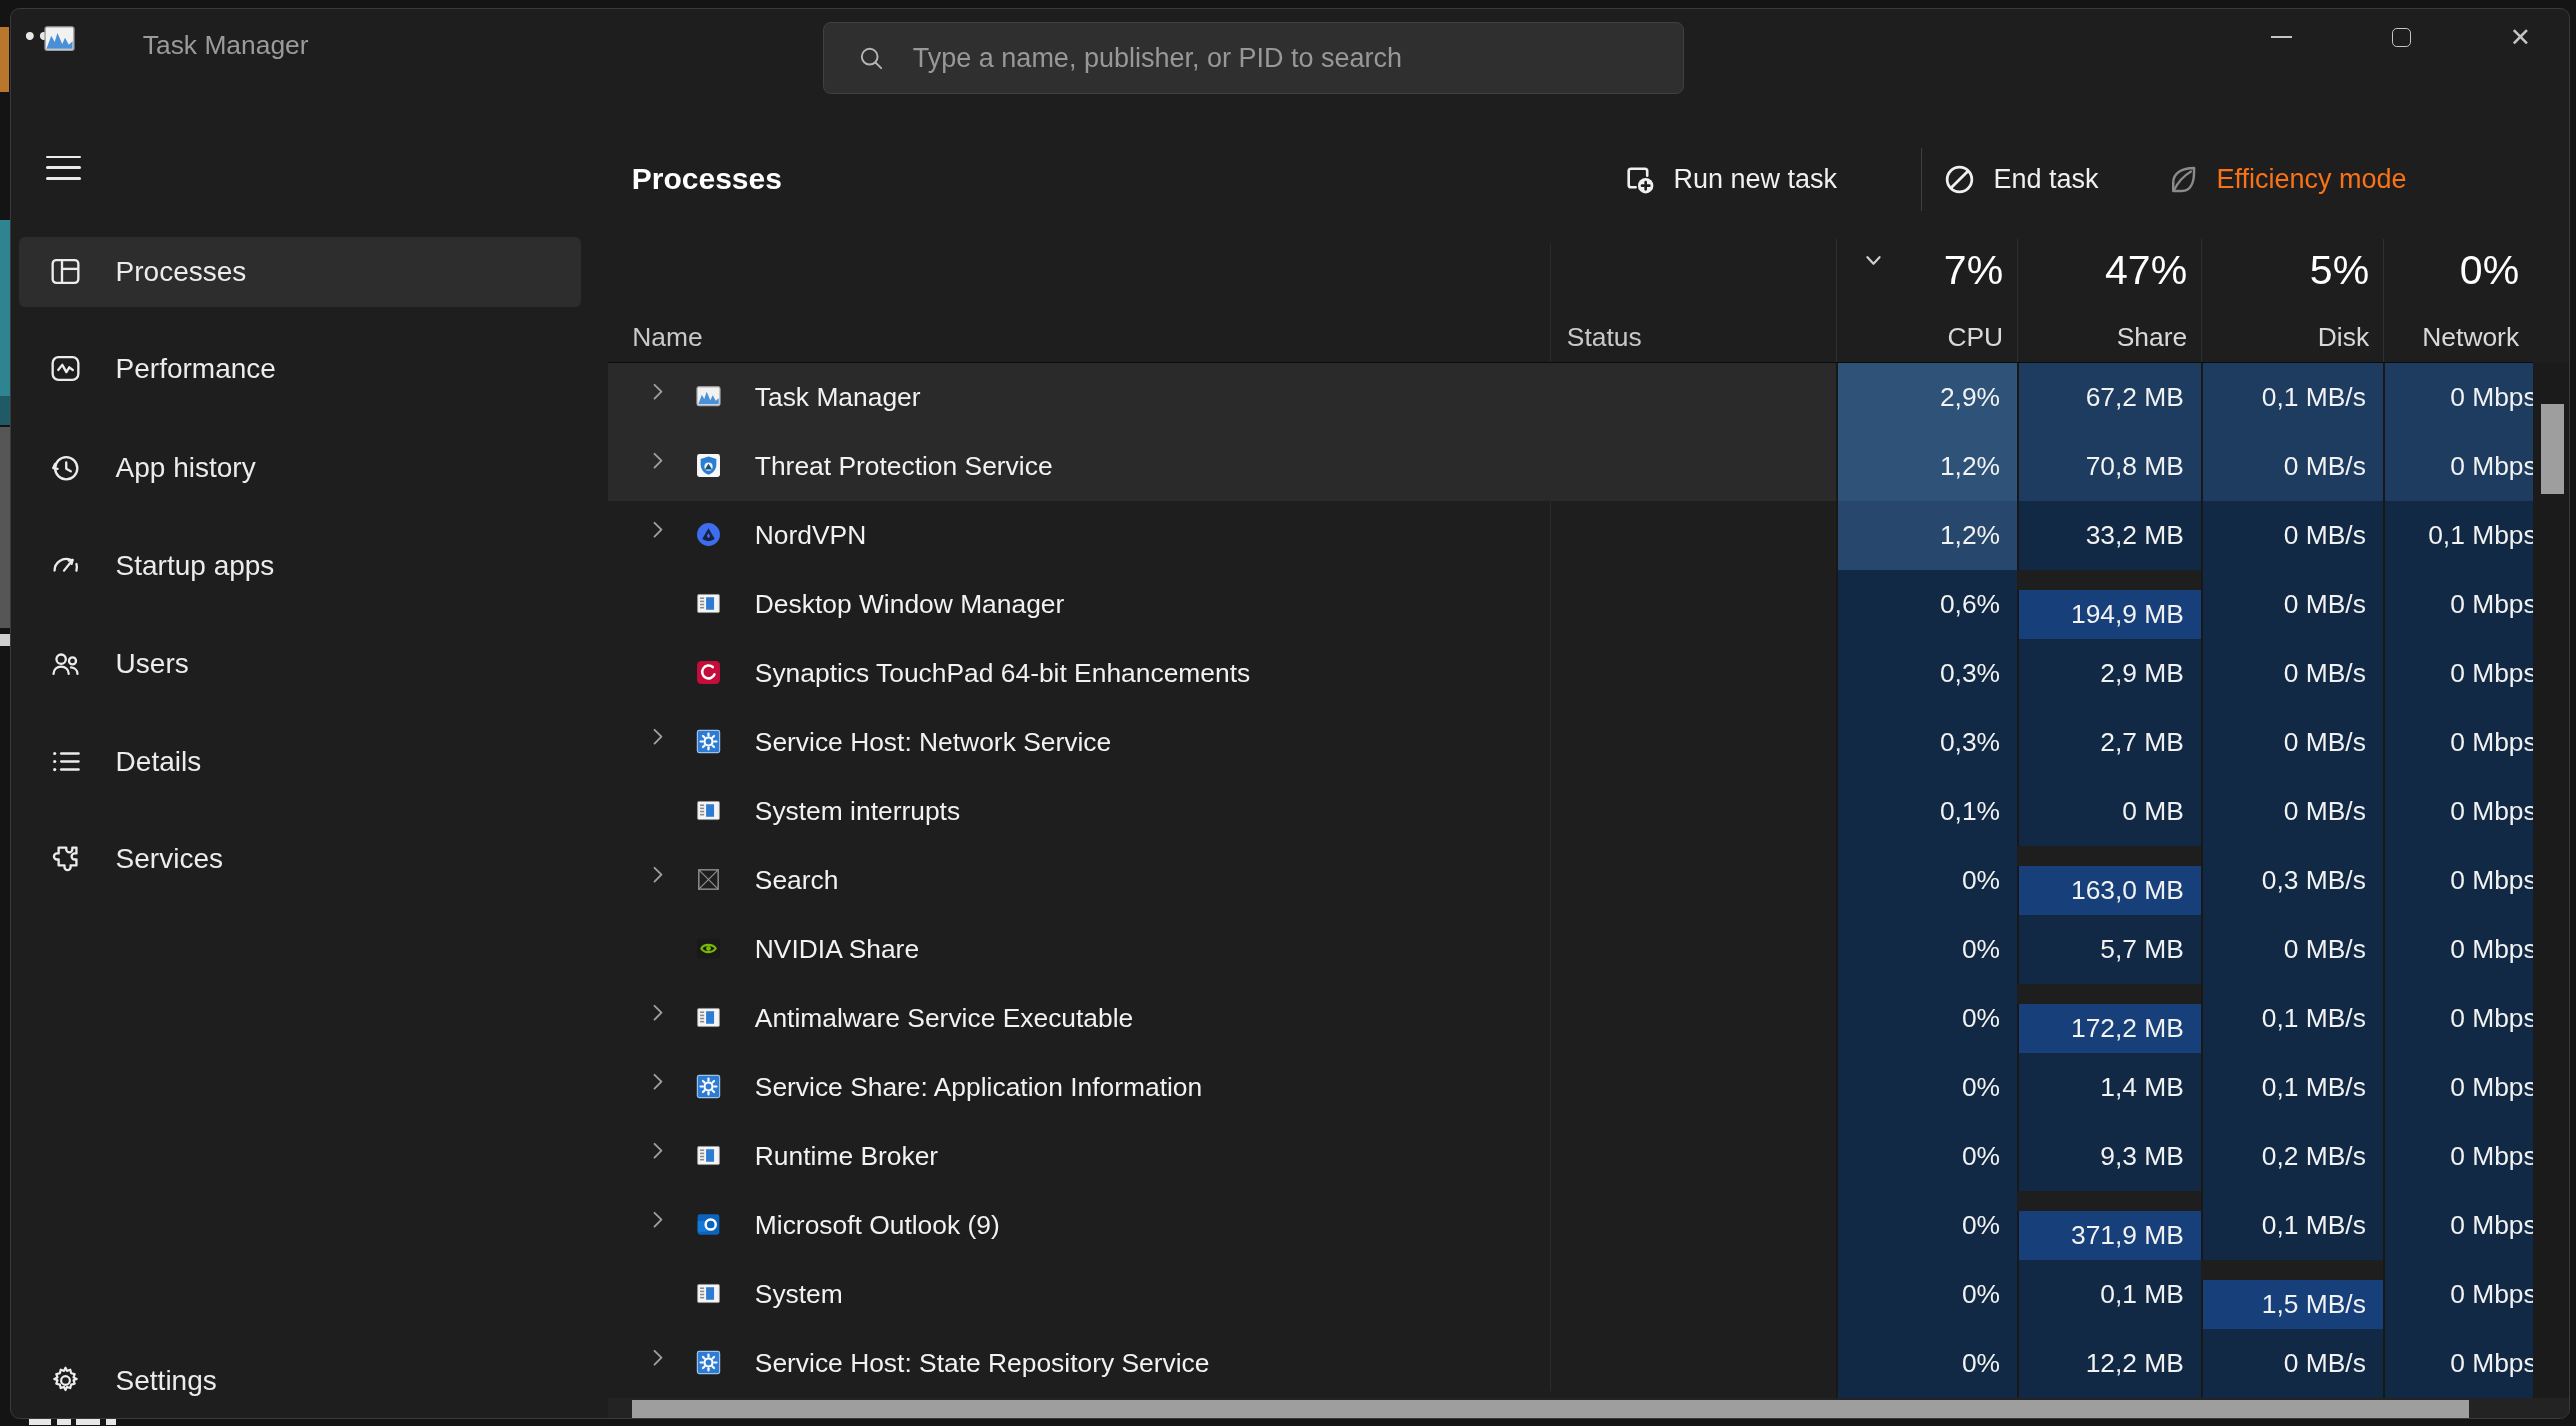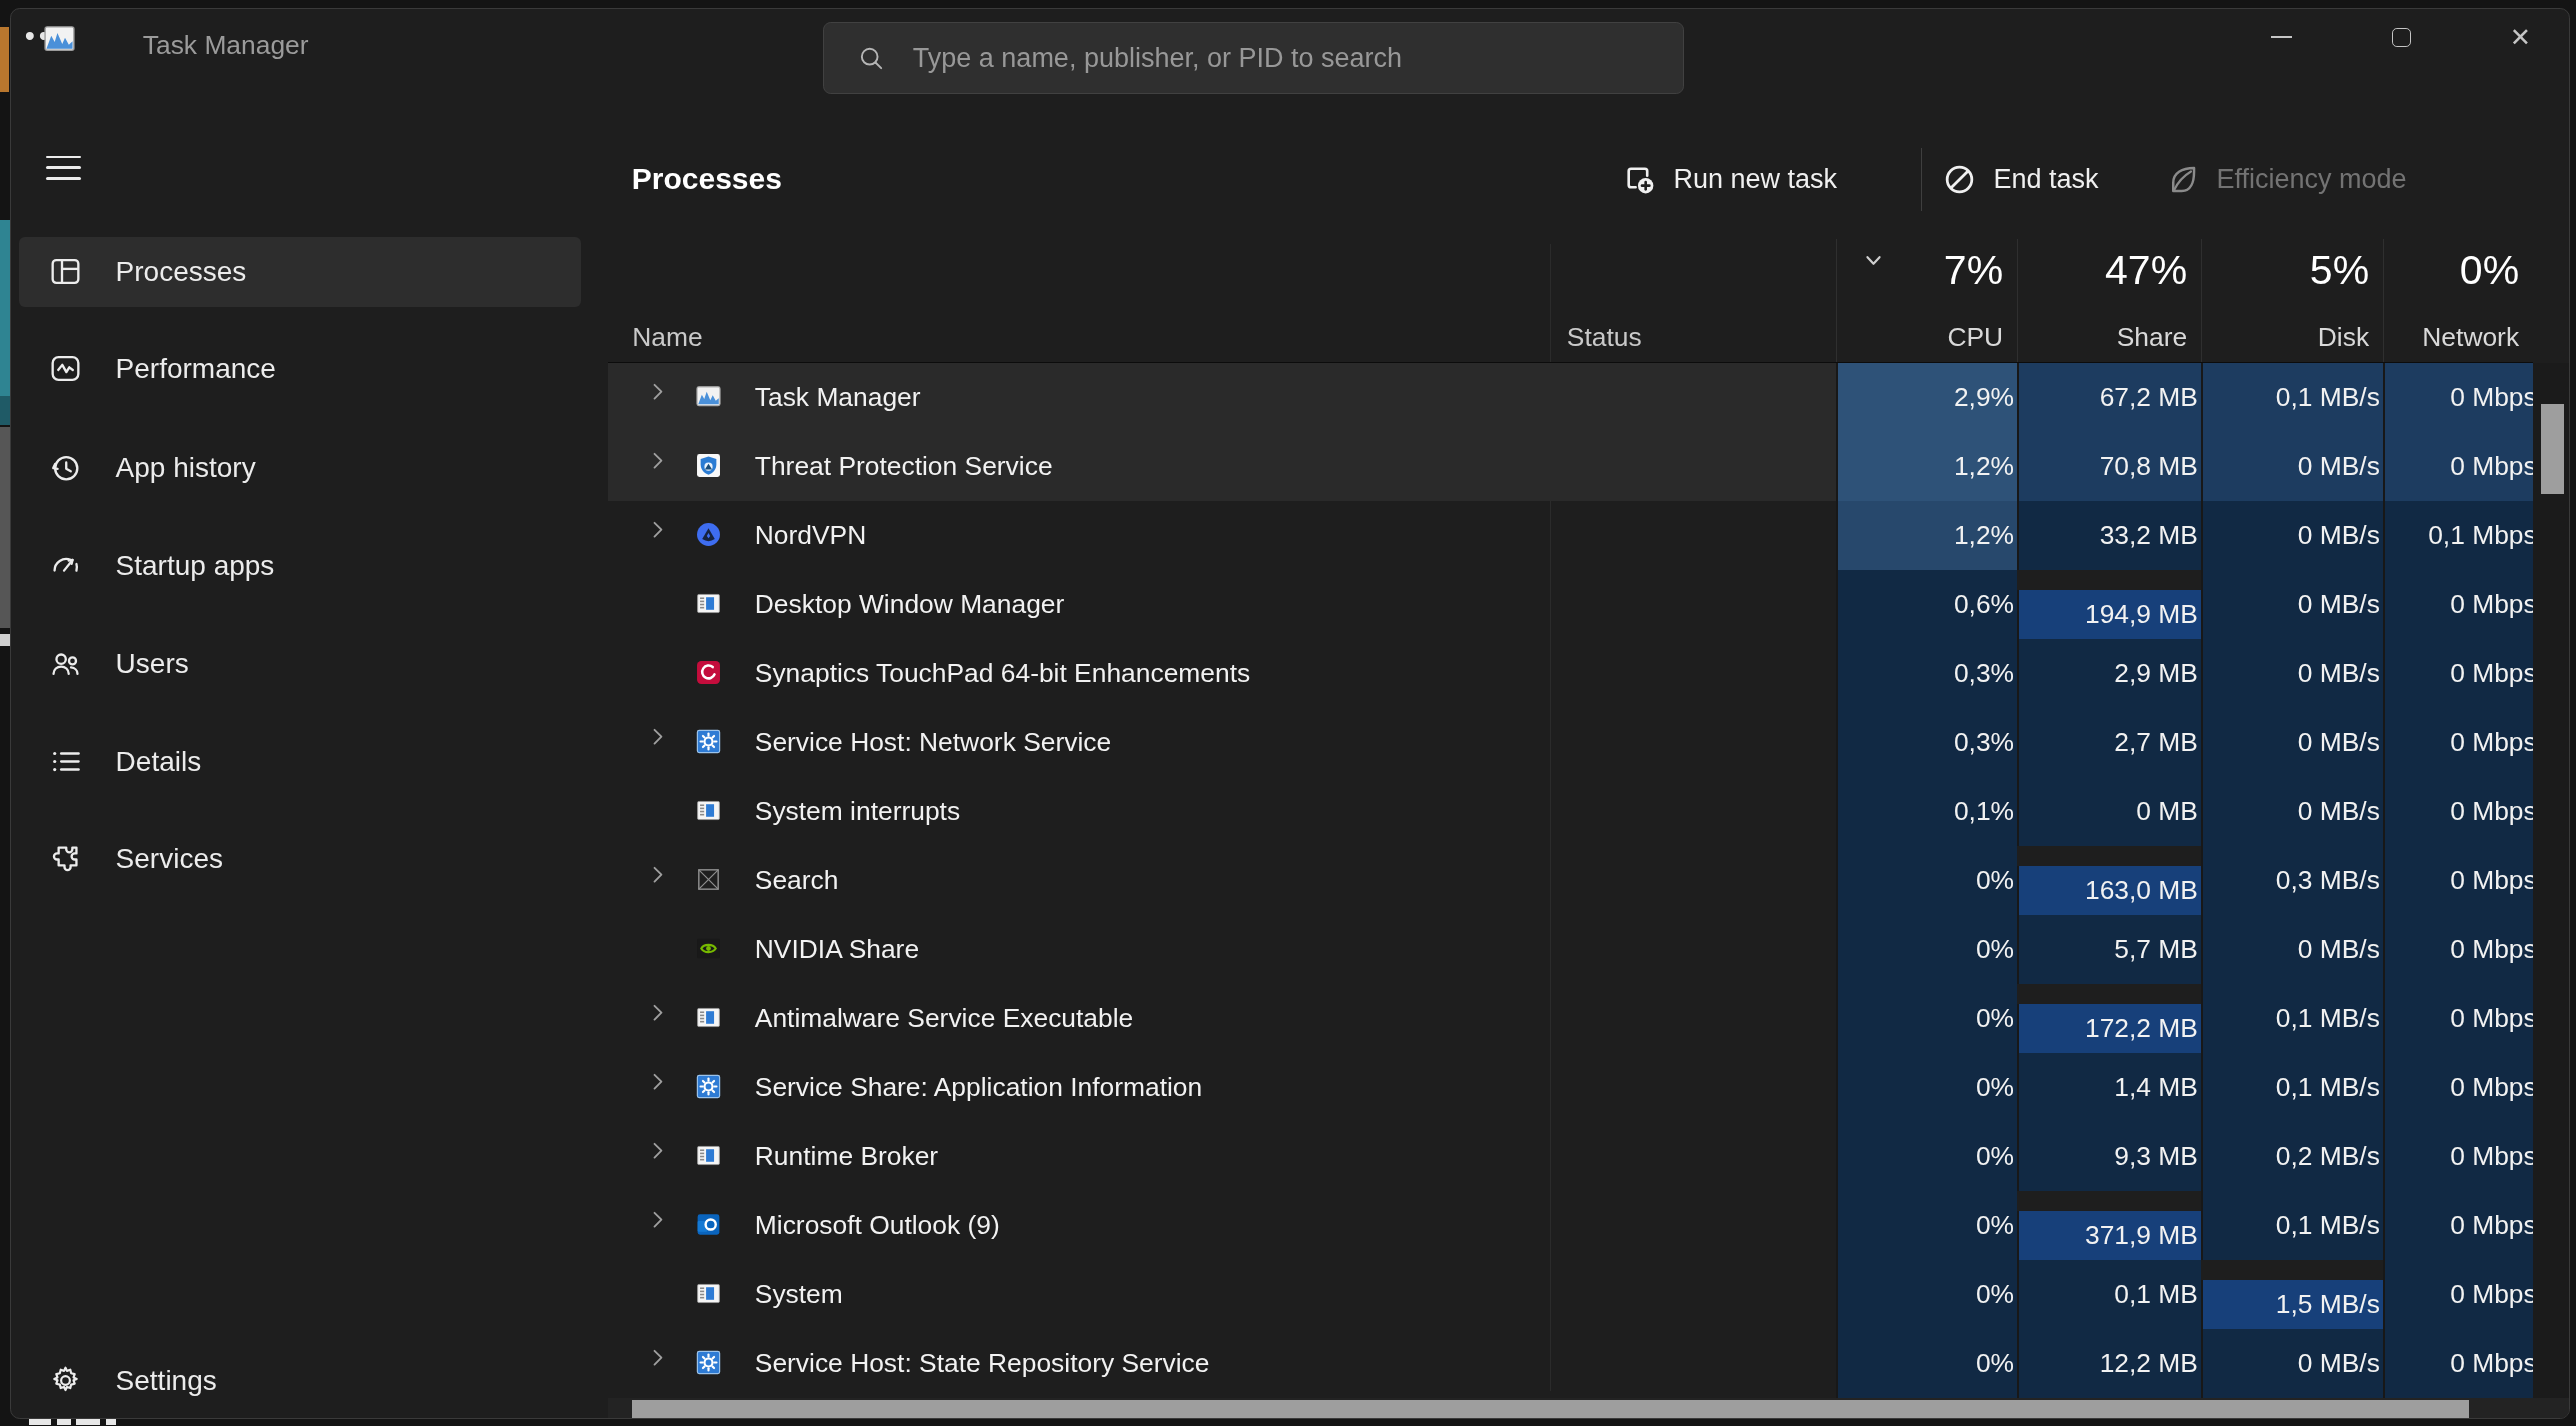--- a/index.html
+++ b/index.html
@@ -42,21 +42,21 @@
                       border-radius:2.9px; }
   .nav-item .nicon { margin-left:29px; width:35px; height:35px; flex:0 0 auto; }
   .nav-item .nlabel { margin-left:33px; font-size:28px; }
 
   
   #page-title { left:621px; top:153px; font-size:30px; font-weight:600; color:#ffffff; }
   .tool-btn { position:absolute; display:flex; align-items:center; color:#f0f0f0; font-size:27px; }
   .tool-btn .tlabel { margin-left:15.7px; }
   #btn-run  { left:1610px; top:143px; height:55px; }
   #btn-end  { left:1930px; top:143px; height:55px; }
-  #btn-eff  { left:2153px; top:143px; height:55px; color:#737373; }
+  #btn-eff  { left:2153px; top:143px; height:55px; color:#f97316; }
   #tool-sep { left:1910px; top:139px; width:1px; height:63px; background:#3f3f3f; }
   #btn-more { left:2466px; top:143px; height:55px; width:70px; display:flex; align-items:center;
               justify-content:center; color:#e6e6e6; font-size:29px; letter-spacing:3.9px; }
 
   
   #thead { position:absolute; left:597px; top:230px; width:1925px; height:124px; }
   #thead .txt-col { position:absolute; bottom:9.8px; font-size:26.4px; color:#c9c9c9; }
   #h-name { left:24.5px; } #h-status { left:959px; }
   #col-divider { position:absolute; left:1539px; top:235px; width:1px; height:1147px; background:#2b2b2b; }
   .usage-h { position:absolute; top:0; height:124px; border-left:1px solid #2f2f2f; }
@@ -69,21 +69,21 @@
 
   
   #rows { position:absolute; left:597px; top:354px; width:1925px; }
   .row { display:flex; height:69px; }
   .row.tone-light .name-cell, .row.tone-light .status-cell { background:#2a2a2a; }
   .name-cell { width:942px; display:flex; align-items:center; position:relative; }
   .chev { position:absolute; left:37px; top:16.6px; }
   .ricon { position:absolute; left:86px; top:19.6px; width:29px; height:29px; }
   .pname { margin-left:147px; font-size:26.4px; color:#f2f2f2; white-space:nowrap; }
   .status-cell { width:287px; }
-  .vcell { display:flex; align-items:center; justify-content:flex-end; padding-right:3px;
+  .vcell { display:flex; align-items:center; justify-content:flex-end; padding-right:17px;
            font-size:26.4px; color:#f2f2f2; border-left:2.9px solid #181818; white-space:nowrap; }
   .c-cpu { width:181px; } .c-memory { width:184px; } .c-disk { width:182px; }
   .c-network { width:150px; padding-right:3.9px; overflow:hidden; }
   .c-network span { margin-right:-7.8px; }
   .hl-0 { background:#112944; } .hl-1 { background:#1d3c60; }
   .hl-2 { background:#27486c; } .hl-3 { background:#2e5278; } .hl-s { background:#17407a;margin-top:20px; }
 
   
   #vscroll-track { left:2522px; top:354px; width:38px; height:1035px; background:#1b1b1b; }
   #vscroll-thumb { left:2530px; top:395px; width:23.5px; height:90px; background:#9e9e9e; }

